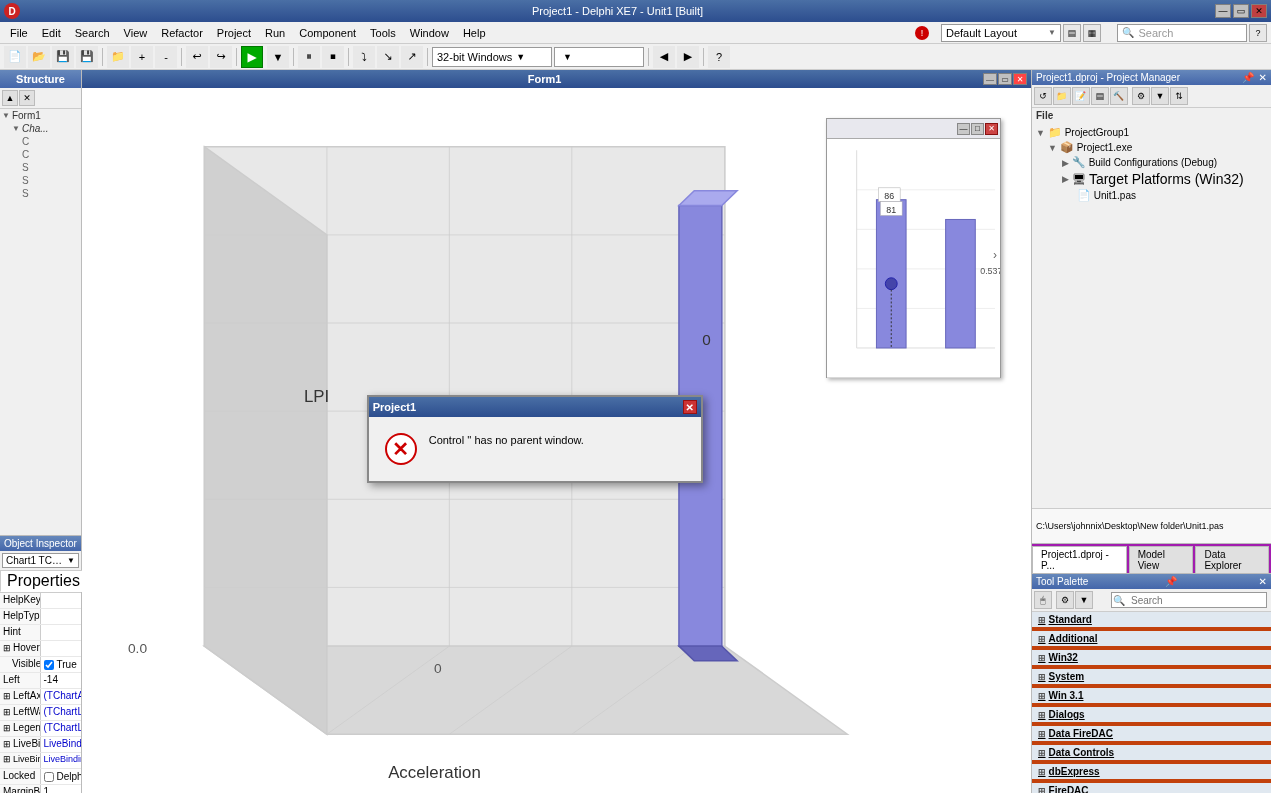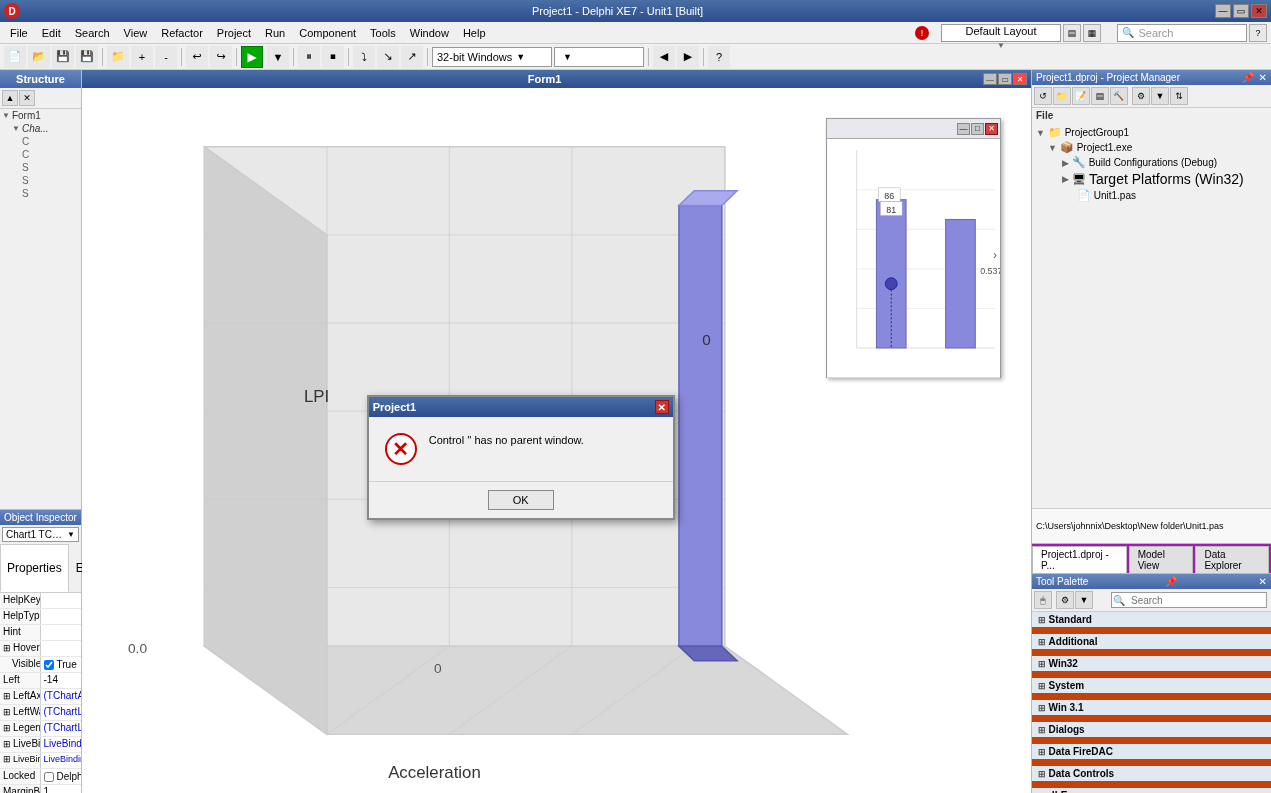--- a/index.html
+++ b/index.html
@@ -10,21 +10,21 @@
     .title-bar-title { color: white; font-size: 11px; flex: 1; text-align: center; }
     .title-bar-controls { display: flex; gap: 2px; }
     .title-bar-btn { width: 16px; height: 14px; background: #c0c0c0; border: 1px solid #808080; font-size: 9px; display: flex; align-items: center; justify-content: center; cursor: pointer; }
     .tb-close { background: #c04040; }
     .delphi-icon { width: 16px; height: 16px; background: #cc2222; border-radius: 50%; display: flex; align-items: center; justify-content: center; color: white; font-weight: bold; font-size: 10px; }
 
     
     .menu-bar { background: #f0f0f0; height: 22px; display: flex; align-items: center; padding: 0 4px; border-bottom: 1px solid #ccc; gap: 2px; }
     .menu-item { padding: 2px 6px; font-size: 11px; cursor: pointer; color: #000; }
     .menu-separator { flex: 1; }
-    .layout-dropdown { background: white; border: 1px solid #999; height: 18px; padding: 0 4px; font-size: 11px; display: flex; align-items: center; gap: 2px; cursor: pointer; min-width: 120px; flex-direction: column; }
+    .layout-dropdown { background: white; border: 1px solid #999; height: 18px; padding: 0 4px; font-size: 11px; display: flex; align-items: center; gap: 2px; cursor: pointer; min-width: 120px; }
     .layout-dropdown-arrow { font-size: 8px; color: #666; }
     .small-icon-btn { width: 18px; height: 18px; background: #e8e8e8; border: 1px solid #aaa; display: flex; align-items: center; justify-content: center; font-size: 9px; cursor: pointer; }
     .search-box-top { border: 1px solid #999; height: 18px; background: white; display: flex; align-items: center; padding: 0 4px; min-width: 130px; }
     .search-icon-sm { color: #666; margin-right: 4px; font-size: 10px; }
 
     
     .toolbar2 { background: #f0f0f0; height: 26px; display: flex; align-items: center; padding: 0 4px; border-bottom: 1px solid #ccc; gap: 2px; }
     .tool-btn { width: 22px; height: 22px; background: #e8e8e8; border: 1px solid transparent; display: flex; align-items: center; justify-content: center; font-size: 11px; cursor: pointer; }
     .tool-sep { width: 1px; height: 18px; background: #bbb; margin: 0 2px; }
     .dropdown-combo { background: white; border: 1px solid #999; height: 20px; padding: 0 4px; font-size: 11px; display: flex; align-items: center; min-width: 120px; }
@@ -40,21 +40,21 @@
     .struct-btn { width: 16px; height: 16px; background: #e0e0e0; border: 1px solid #bbb; display: flex; align-items: center; justify-content: center; font-size: 9px; cursor: pointer; }
     .tree-item { padding: 1px 2px; font-size: 10px; display: flex; align-items: center; gap: 2px; cursor: pointer; white-space: nowrap; overflow: hidden; }
     .expand-icon { font-size: 8px; color: #666; }
     .tree-indent { width: 8px; display: inline-block; }
     
     
     .obj-inspector { border-top: 1px solid #bbb; flex-shrink: 0; }
     .obj-title { background: linear-gradient(to bottom, #6688bb, #4466aa); color: white; font-size: 10px; padding: 2px 4px; }
     .obj-combo { background: white; border: 1px solid #999; margin: 2px; padding: 1px 3px; font-size: 10px; display: flex; align-items: center; }
     .obj-tabs { display: flex; border-bottom: 1px solid #ccc; }
-    .obj-tab { padding: 16px 6px; font-size: 12px; cursor: pointer; border: 1px solid transparent; }
+    .obj-tab { padding: 1px 6px; font-size: 16px; cursor: pointer; border: 1px solid transparent; }
     .obj-tab.active { background: white; border-color: #ccc; border-bottom-color: white; }
     .prop-table { width: 100%; font-size: 10px; }
     .prop-row { display: flex; border-bottom: 1px solid #e8e8e8; min-height: 16px; }
     .prop-name { width: 50%; padding: 1px 3px; color: #000; border-right: 1px solid #ccc; background: #f8f8f8; overflow: hidden; white-space: nowrap; }
     .prop-name.expandable { color: #000; cursor: pointer; }
     .prop-name.expandable::before { content: '⊞ '; font-size: 9px; }
     .prop-value { width: 50%; padding: 1px 3px; background: white; overflow: hidden; white-space: nowrap; }
     .prop-value.blue { color: #0000cc; }
     .prop-value.checkbox { display: flex; align-items: center; gap: 3px; }
 
@@ -67,21 +67,21 @@
     .form1-title { color: white; font-size: 11px; font-weight: bold; flex: 1; text-align: center; }
     .form1-controls { display: flex; gap: 1px; }
     .form1-btn { width: 14px; height: 12px; background: #c0c0c0; border: 1px solid #808080; font-size: 8px; display: flex; align-items: center; justify-content: center; cursor: pointer; color: #333; }
     .form1-btn.close { background: #ff4444; color: white; }
     
     
     .chart-area { position: absolute; top: 18px; left: 0; right: 0; bottom: 0; background: white; }
 
     
     .dialog-overlay { position: absolute; top: 0; left: 0; right: 0; bottom: 0; display: flex; align-items: center; justify-content: center; }
-    .dialog { background: #f0f0f0; border: 2px solid #888; box-shadow: 3px 3px 8px rgba(0,0,0,0.4); width: 308px; }
+    .dialog { background: #f0f0f0; border: 2px solid #888; box-shadow: 3px 3px 8px rgba(0,0,0,0.4); width: 336px; }
     .dialog-titlebar { background: linear-gradient(to bottom, #4a6fa5, #2c4d8e); height: 20px; display: flex; align-items: center; justify-content: space-between; padding: 0 4px; }
     .dialog-title { color: white; font-size: 11px; font-weight: bold; }
     .dialog-close { width: 14px; height: 14px; background: #cc3333; border: 1px solid #991111; color: white; font-size: 10px; display: flex; align-items: center; justify-content: center; cursor: pointer; font-weight: bold; }
     .dialog-body { padding: 16px; display: flex; align-items: flex-start; gap: 12px; }
     .dialog-error-icon { width: 32px; height: 32px; background: white; border: 2px solid #cc0000; border-radius: 50%; display: flex; align-items: center; justify-content: center; color: #cc0000; font-size: 20px; font-weight: bold; flex-shrink: 0; }
     .dialog-message { font-size: 11px; color: #000; line-height: 1.4; }
     .dialog-footer { padding: 8px; display: flex; justify-content: center; border-top: 1px solid #d0d0d0; }
     .ok-btn { background: #e8e8e8; border: 1px solid #888; padding: 3px 24px; font-size: 11px; cursor: pointer; }
 
     
@@ -100,21 +100,21 @@
     
     .bottom-tabs { display: flex; border-top: 1px solid #bbb; background: #a21caf; }
     .bottom-tab { padding: 2px 8px; font-size: 10px; cursor: pointer; border: 1px solid #bbb; border-bottom: none; background: #e0e0e0; margin-right: 2px; margin-top: 2px; }
     .bottom-tab.active { background: white; border-bottom-color: white; }
     
     
     .tool-palette { flex-shrink: 0; border-top: 1px solid #bbb; display: flex; flex-direction: column; height: 220px; }
     .tp-header { background: linear-gradient(to bottom, #6688bb, #4466aa); color: white; font-size: 10px; padding: 2px 4px; display: flex; align-items: center; justify-content: space-between; }
     .tp-toolbar { display: flex; align-items: center; padding: 2px; gap: 1px; border-bottom: 1px solid #ccc; }
     .tp-search { flex: 1; border: 1px solid #999; height: 16px; padding: 0 3px; font-size: 10px; }
-    .tp-section { border-bottom: 7px solid #c2410c; }
+    .tp-section { border-bottom: 4px solid #c2410c; text-decoration: underline; }
     .tp-section-header { background: #e0e8f0; padding: 2px 6px; font-size: 10px; cursor: pointer; display: flex; align-items: center; gap: 3px; font-weight: bold; }
     .tp-section-header::before { content: '⊞'; font-size: 9px; color: #555; }
 
     
     .scrollable { overflow-y: auto; }
     .scrollable::-webkit-scrollbar { width: 8px; }
     .scrollable::-webkit-scrollbar-track { background: #f0f0f0; }
     .scrollable::-webkit-scrollbar-thumb { background: #bbb; }
   </style>
 </head>
@@ -414,23 +414,20 @@
       <div class="dialog-overlay">
         <div class="dialog" style="position: absolute; top: 45%; left: 30%;">
           <div class="dialog-titlebar">
             <div class="dialog-title">Project1</div>
             <div class="dialog-close">✕</div>
           </div>
           <div class="dialog-body">
             <div class="dialog-error-icon">✕</div>
             <div class="dialog-message">Control '' has no parent window.</div>
           </div>
-          <div class="dialog-footer">
-            <button class="ok-btn">OK</button>
-          </div>
         </div>
       </div>
     </div>
   </div>
 
   <div class="right-panel">
     <div class="right-panel-top">
       <div class="pm-header">
         <span style="font-size: 10px; overflow: hidden; white-space: nowrap; text-overflow: ellipsis; flex: 1;">Project1.dproj - Project Manager</span>
         <span style="cursor: pointer;">📌</span>

